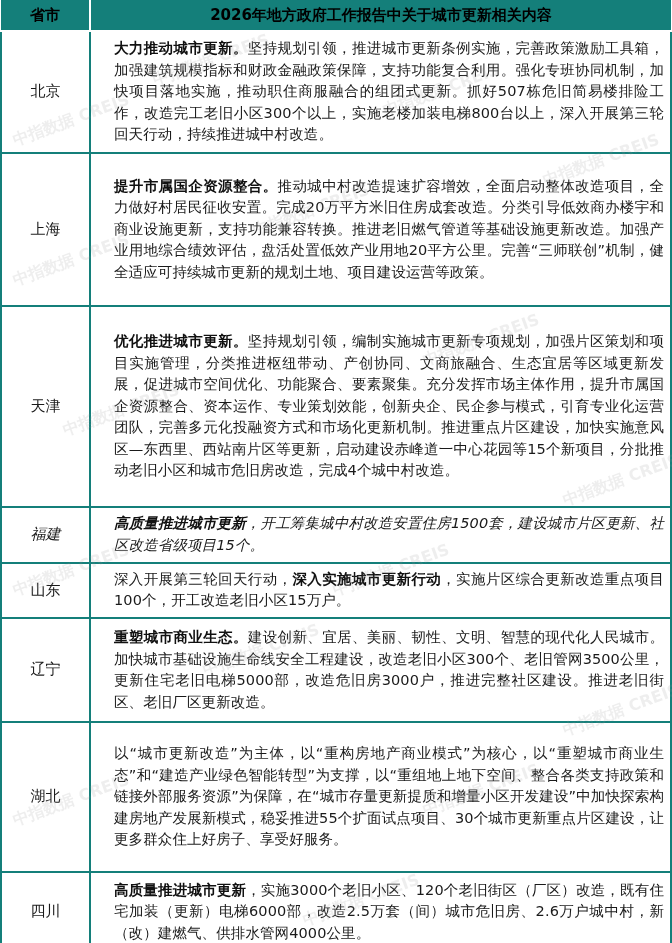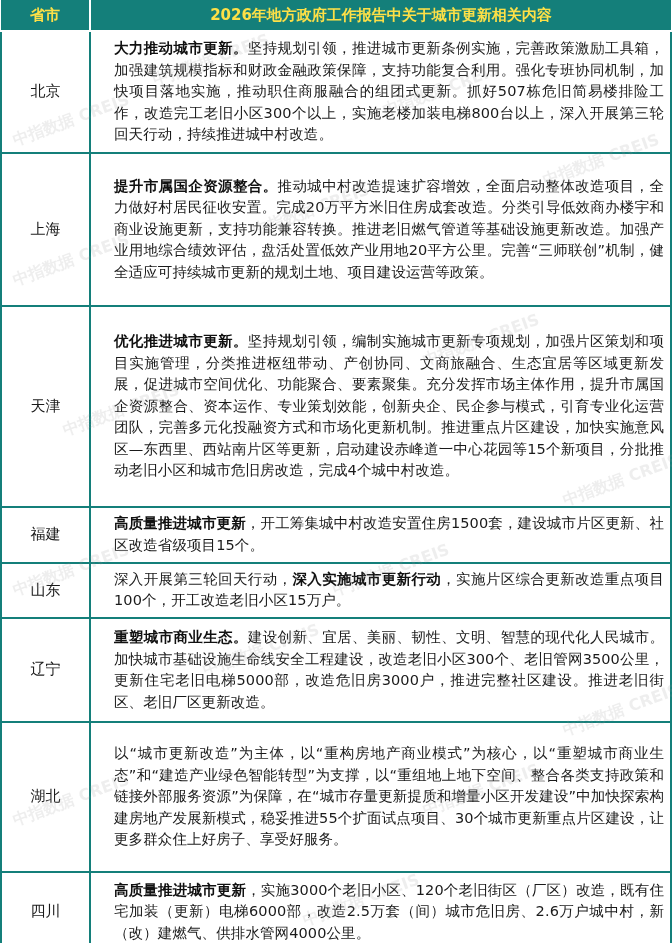--- a/index.html
+++ b/index.html
@@ -1,19 +1,19 @@
 <!DOCTYPE html>
 <html><head>
 <meta charset="utf-8">
 <style>
   html, body { margin: 0; padding: 0; background: #ffffff; }
   body { width: 672px; height: 943px; overflow: hidden; position: relative;
          font-family: "DejaVu Sans", "Liberation Sans", sans-serif; }
   table { border-collapse: collapse; width: 672px; table-layout: fixed; position: relative; z-index: 1; }
-  th { background: #147f7a; color: #fde047; font-weight: bold; font-size: 15px;
+  th { background: #147f7a; color: #000000; font-weight: bold; font-size: 15px;
        height: 30px; padding: 0; border: 2px solid #ffffff; border-top: none; text-align: center; }
   th.c1 { border-left: none; }
   th.c2 { border-right: none; }
   td { border: 2px solid #147f7a; font-size: 14.5px; line-height: 21.5px; color: #1a1a1a; padding: 16px; vertical-align: middle; }
   td.prov { text-align: center; width: 88px; font-size: 15px; }
   td.content { padding: 1px 6px 1px 23px; text-align: justify; letter-spacing: 0.1px; }
   td.content b { font-weight: bold; color: #111; }
   .wm { position: absolute; color: rgba(150,150,150,0.16); font-size: 16px; font-weight: bold;
         transform: rotate(-20deg); white-space: nowrap; z-index: 2; pointer-events: none; }
 </style>
@@ -33,21 +33,21 @@
         <td class="content"><b>大力推动城市更新。</b><span>坚持规划引领，推进城市更新条例实施，完善政策激励工具箱，加强建筑规模指标和财政金融政策保障，支持功能复合利用。强化专班协同机制，加快项目落地实施，推动职住商服融合的组团式更新。抓好507栋危旧简易楼排险工作，改造完工老旧小区300个以上，实施老楼加装电梯800台以上，深入开展第三轮回天行动，持续推进城中村改造。</span></td>
       </tr>
       <tr style="height: 153px;">
         <td class="prov">上海</td>
         <td class="content"><b>提升市属国企资源整合。</b><span>推动城中村改造提速扩容增效，全面启动整体改造项目，全力做好村居民征收安置。完成20万平方米旧住房成套改造。分类引导低效商办楼宇和商业设施更新，支持功能兼容转换。推进老旧燃气管道等基础设施更新改造。加强产业用地综合绩效评估，盘活处置低效产业用地20平方公里。完善“三师联创”机制，健全适应可持续城市更新的规划土地、项目建设运营等政策。</span></td>
       </tr>
       <tr style="height: 201px;">
         <td class="prov">天津</td>
         <td class="content"><b>优化推进城市更新。</b><span>坚持规划引领，编制实施城市更新专项规划，加强片区策划和项目实施管理，分类推进枢纽带动、产创协同、文商旅融合、生态宜居等区域更新发展，促进城市空间优化、功能聚合、要素聚集。充分发挥市场主体作用，提升市属国企资源整合、资本运作、专业策划效能，创新央企、民企参与模式，引育专业化运营团队，完善多元化投融资方式和市场化更新机制。推进重点片区建设，加快实施意风区—东西里、西站南片区等更新，启动建设赤峰道一中心花园等15个新项目，分批推动老旧小区和城市危旧房改造，完成4个城中村改造。</span></td>
       </tr>
-      <tr style="height: 52px;">
+      <tr style="height: 52px; font-style: italic;">
         <td class="prov">福建</td>
         <td class="content"><b>高质量推进城市更新</b><span>，开工筹集城中村改造安置住房1500套，建设城市片区更新、社区改造省级项目15个。</span></td>
       </tr>
       <tr style="height: 44px;">
         <td class="prov">山东</td>
         <td class="content"><span>深入开展第三轮回天行动，</span><b>深入实施城市更新行动</b><span>，实施片区综合更新改造重点项目100个，开工改造老旧小区15万户。</span></td>
       </tr>
       <tr style="height: 104px;">
         <td class="prov">辽宁</td>
         <td class="content"><b>重塑城市商业生态。</b><span>建设创新、宜居、美丽、韧性、文明、智慧的现代化人民城市。加快城市基础设施生命线安全工程建设，改造老旧小区300个、老旧管网3500公里，更新住宅老旧电梯5000部，改造危旧房3000户，推进完整社区建设。推进老旧街区、老旧厂区更新改造。</span></td>

